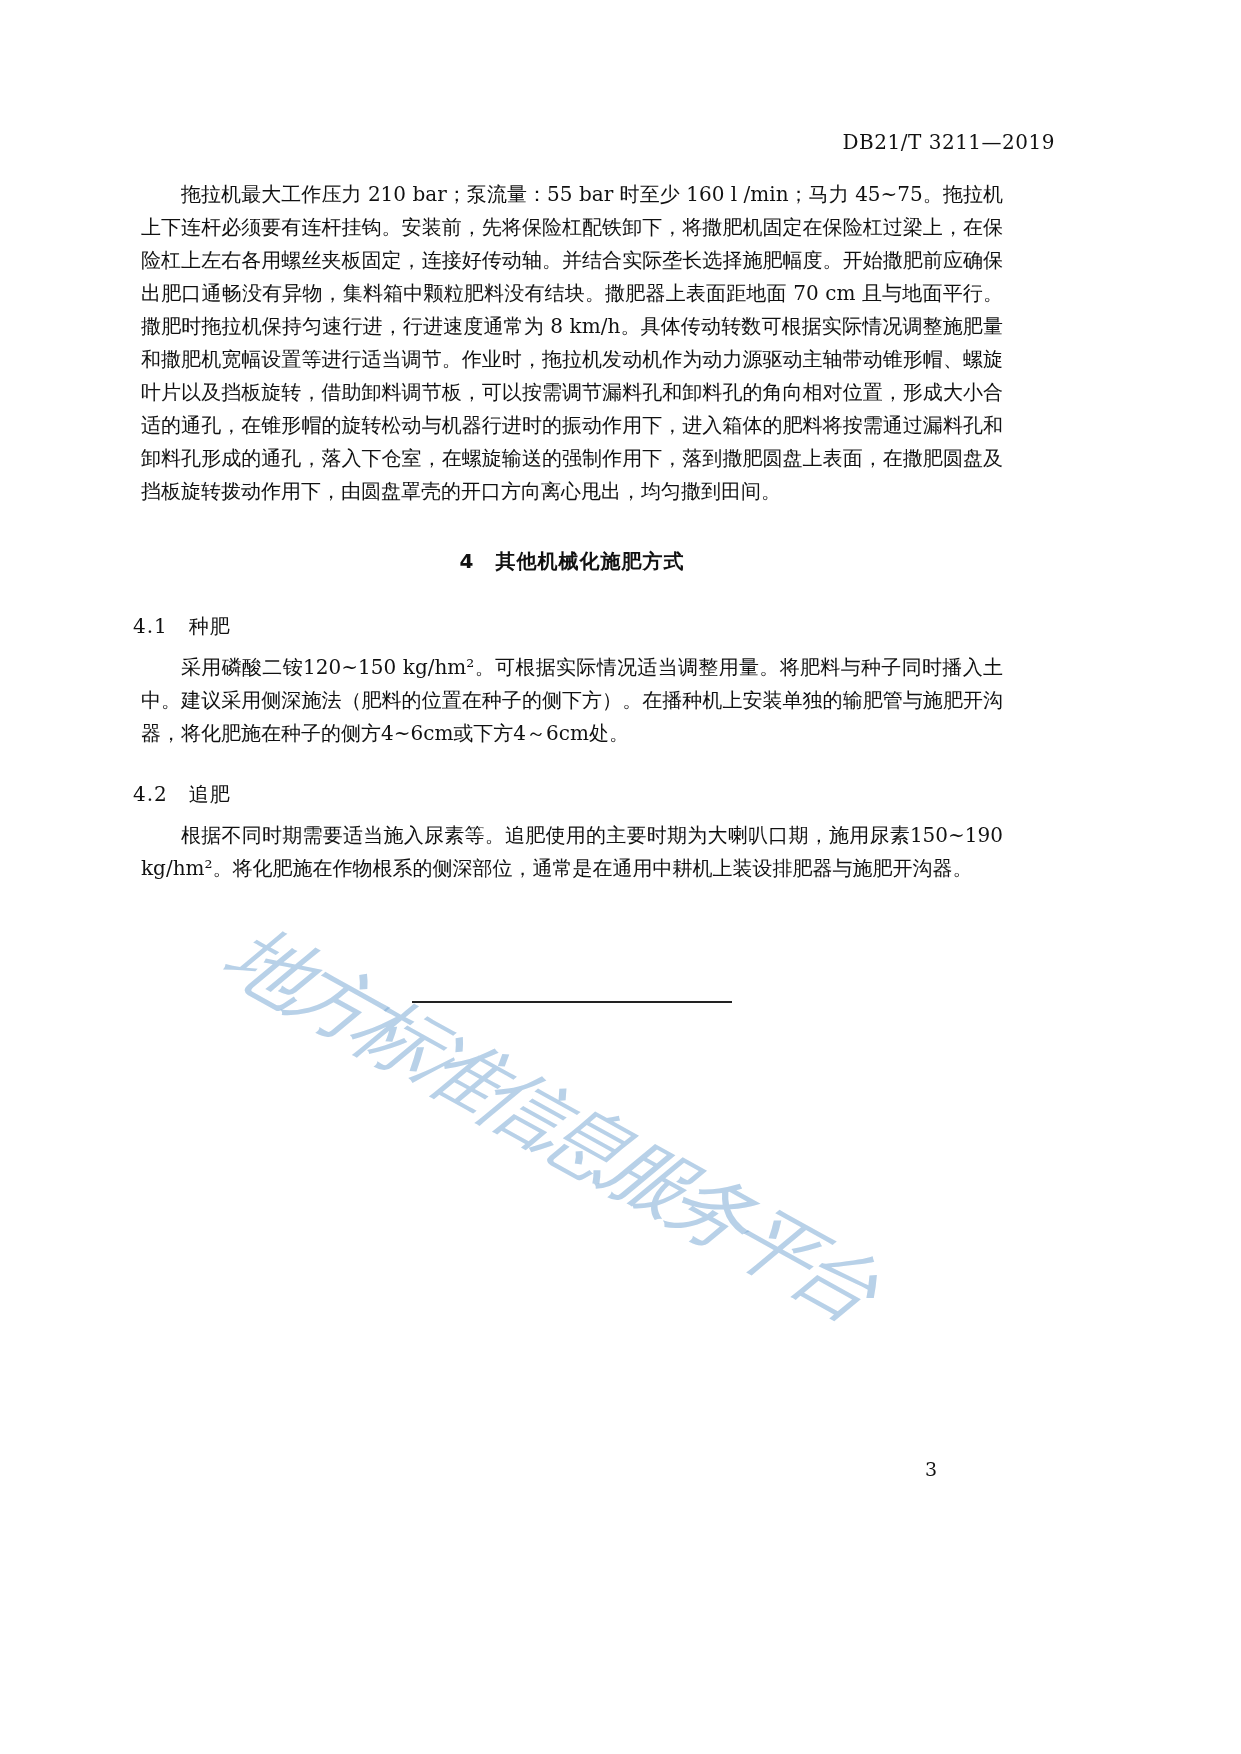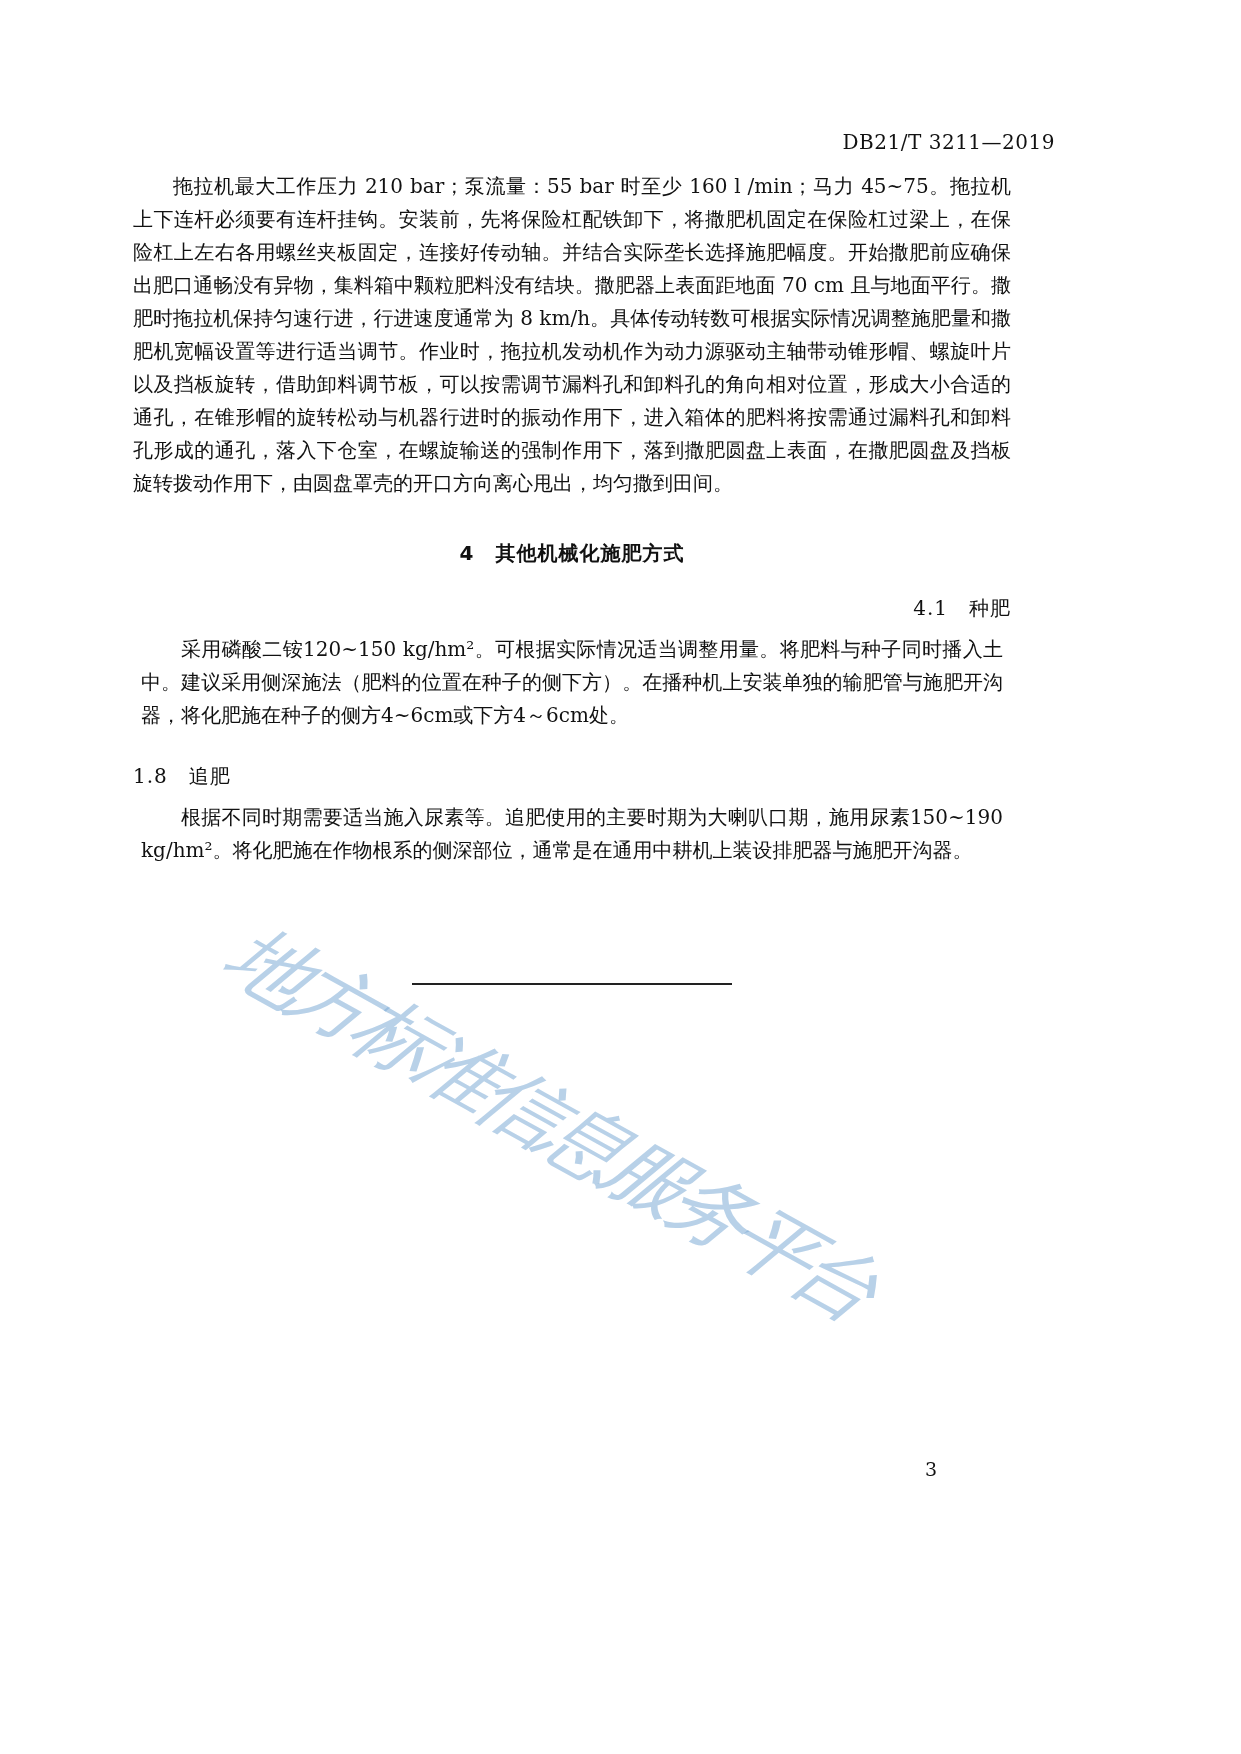--- a/index.html
+++ b/index.html
@@ -29,43 +29,42 @@
     position: absolute;
     top: 170px;
     left: 133px;
     width: 878px;
     font-size: 20px;
     line-height: 33px;
     text-align: justify;
     text-justify: inter-ideograph;
   }
   .para {
-    margin: 0;
+    margin: 8px;
     text-indent: 2em;
   }
   .sec-heading {
     margin: 37px 0 0 0;
     font-family: "DejaVu Sans", "Liberation Sans", sans-serif;
     font-weight: bold;
     font-size: 20px;
     line-height: 33px;
     text-align: center;
     letter-spacing: 1px;
   }
   .sub-heading {
     margin: 28px 0 0 0;
     font-weight: normal;
     font-size: 20px;
     line-height: 33px;
     text-align: left;
     letter-spacing: 1px;
   }
   .sub-heading.first {
-    margin-top: 22px;
-    text-align: right;
+    margin-top: 32px;
   }
   .sub-body {
     margin: 8px;
     text-indent: 2em;
   }
   .end-divider {
     width: 320px;
     height: 0;
     border-top: 2px solid #222222;
     margin: 116px auto 0 auto;
@@ -104,21 +103,21 @@
   <div class="content">
 
     <p class="para">拖拉机最大工作压力 210 bar；泵流量：55 bar 时至少 160 l /min；马力 45~75。拖拉机上下连杆必须要有连杆挂钩。安装前，先将保险杠配铁卸下，将撒肥机固定在保险杠过梁上，在保险杠上左右各用螺丝夹板固定，连接好传动轴。并结合实际垄长选择施肥幅度。开始撒肥前应确保出肥口通畅没有异物，集料箱中颗粒肥料没有结块。撒肥器上表面距地面 70 cm 且与地面平行。撒肥时拖拉机保持匀速行进，行进速度通常为 8 km/h。具体传动转数可根据实际情况调整施肥量和撒肥机宽幅设置等进行适当调节。作业时，拖拉机发动机作为动力源驱动主轴带动锥形帽、螺旋叶片以及挡板旋转，借助卸料调节板，可以按需调节漏料孔和卸料孔的角向相对位置，形成大小合适的通孔，在锥形帽的旋转松动与机器行进时的振动作用下，进入箱体的肥料将按需通过漏料孔和卸料孔形成的通孔，落入下仓室，在螺旋输送的强制作用下，落到撒肥圆盘上表面，在撒肥圆盘及挡板旋转拨动作用下，由圆盘罩壳的开口方向离心甩出，均匀撒到田间。</p>
 
     <h2 class="sec-heading">4　其他机械化施肥方式</h2>
 
     <h3 class="sub-heading first">4.1　种肥</h3>
 
     <p class="sub-body">采用磷酸二铵120~150 kg/hm²。可根据实际情况适当调整用量。将肥料与种子同时播入土中。建议采用侧深施法（肥料的位置在种子的侧下方）。在播种机上安装单独的输肥管与施肥开沟器，将化肥施在种子的侧方4~6cm或下方4～6cm处。</p>
 
-    <h3 class="sub-heading">1.8　追肥</h3>
+    <h3 class="sub-heading">4.2　追肥</h3>
 
     <p class="sub-body">根据不同时期需要适当施入尿素等。追肥使用的主要时期为大喇叭口期，施用尿素150~190 kg/hm²。将化肥施在作物根系的侧深部位，通常是在通用中耕机上装设排肥器与施肥开沟器。</p>
 
     <div class="end-divider"></div>
   </div>
 
   <div class="watermark">地方标准信息服务平台</div>
 
   <div class="page-number">3</div>
 

